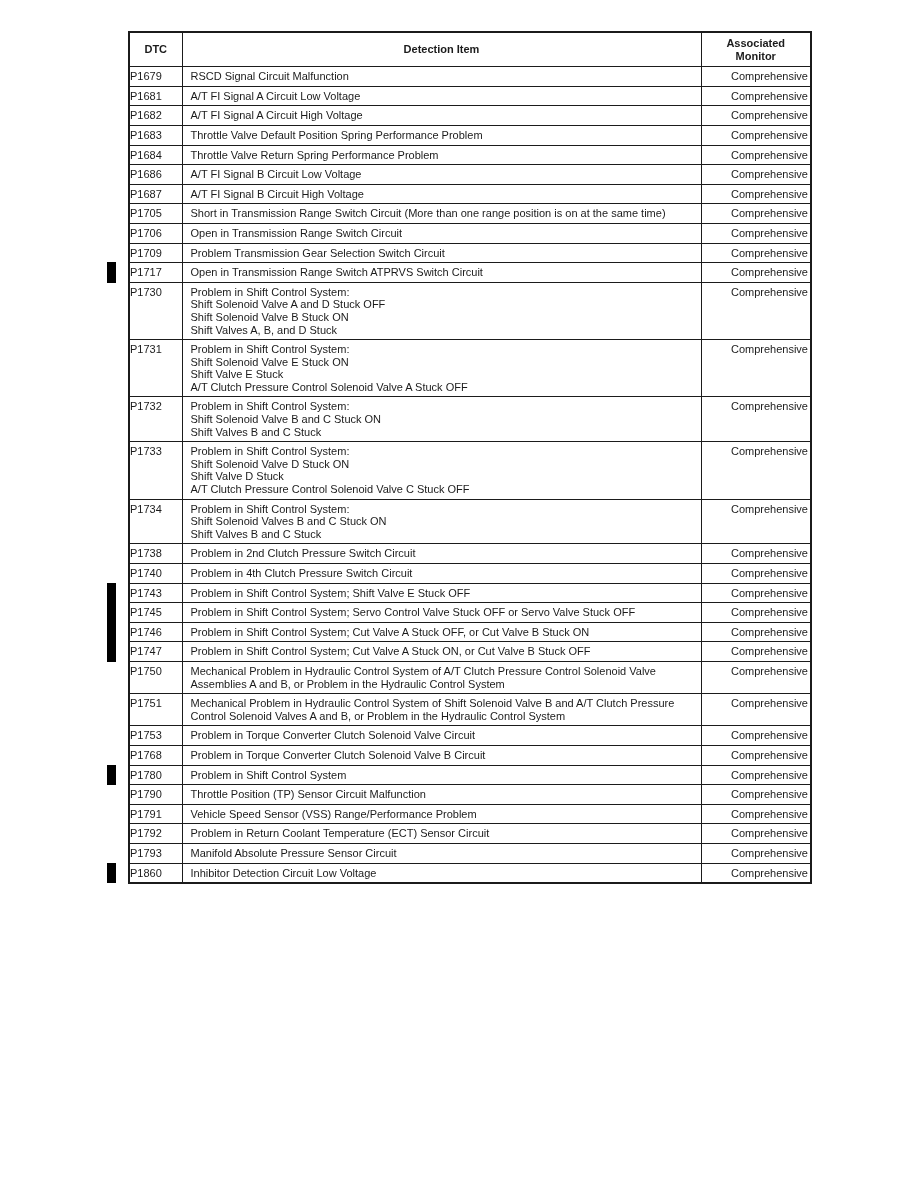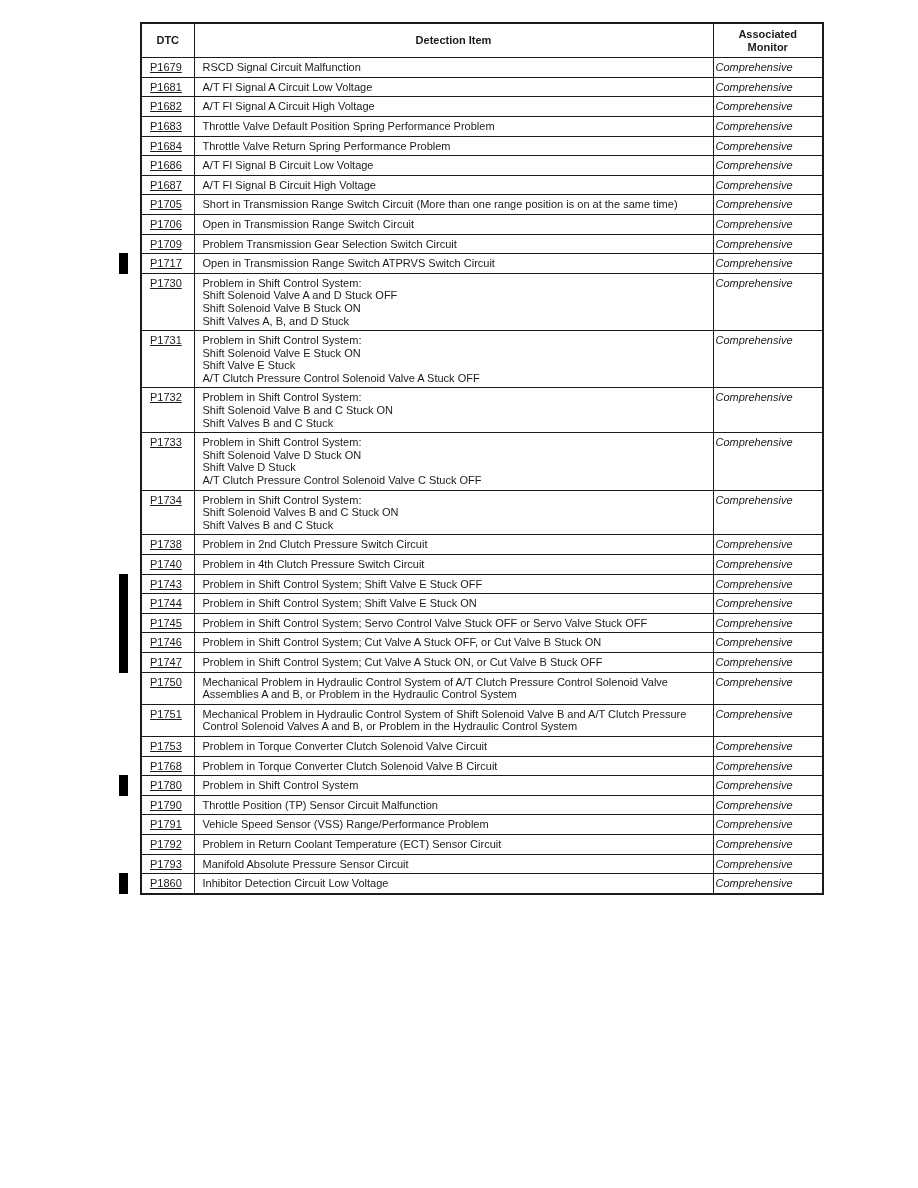--- a/index.html
+++ b/index.html
@@ -6,46 +6,45 @@
   html, body { width: 918px; height: 1188px; }
   body {
     background: #ffffff;
     font-family: "Liberation Sans", sans-serif;
     position: relative;
     color: #1b1b1b;
   }
   .table-wrap {
     position: absolute;
     left: 128px;
-    top: 22px;
+    top: 31px;
     width: 568px;
-    margin-left: 12px;
   }
   table.dtc-table {
     width: 100%;
     table-layout: fixed;
     border-collapse: collapse;
     border: 2px solid #1b1b1b;
   }
   .dtc-table th, .dtc-table td {
     border: 1px solid #1b1b1b;
     vertical-align: top;
     font-size: 11px;
     line-height: 12.6px;
   }
   .dtc-table th {
     font-weight: bold;
     text-align: center;
     vertical-align: middle;
     padding: 4px 3px;
     white-space: pre-line;
   }
-  td.cell-dtc { padding: 3px 3px 3px 8px; position: relative; text-decoration: underline; }
+  td.cell-dtc { padding: 3px 3px 3px 0; position: relative; }
   td.cell-item { padding: 3px 8px 3px 8px; white-space: pre-line; }
-  td.cell-monitor { text-align: left; padding: 3px 2px; font-style: italic; }
+  td.cell-monitor { text-align: right; padding: 3px 2px; }
   .change-bar {
     position: absolute;
     left: -23px;
     top: -1px;
     bottom: -1px;
     width: 9px;
     background: #000000;
   }
 </style>
 </head>
@@ -169,25 +168,20 @@
           <td class="cell-dtc"><span>P1740</span></td>
           <td class="cell-item">Problem in 4th Clutch Pressure Switch Circuit</td>
           <td class="cell-monitor">Comprehensive</td>
         </tr>
         <tr>
           <td class="cell-dtc"><div class="change-bar"></div><span>P1743</span></td>
           <td class="cell-item">Problem in Shift Control System; Shift Valve E Stuck OFF</td>
           <td class="cell-monitor">Comprehensive</td>
         </tr>
         <tr>
-          <td class="cell-dtc"><div class="change-bar"></div><span>P1744</span></td>
-          <td class="cell-item">Problem in Shift Control System; Shift Valve E Stuck ON</td>
-          <td class="cell-monitor">Comprehensive</td>
-        </tr>
-        <tr>
           <td class="cell-dtc"><div class="change-bar"></div><span>P1745</span></td>
           <td class="cell-item">Problem in Shift Control System; Servo Control Valve Stuck OFF or Servo Valve Stuck OFF</td>
           <td class="cell-monitor">Comprehensive</td>
         </tr>
         <tr>
           <td class="cell-dtc"><div class="change-bar"></div><span>P1746</span></td>
           <td class="cell-item">Problem in Shift Control System; Cut Valve A Stuck OFF, or Cut Valve B Stuck ON</td>
           <td class="cell-monitor">Comprehensive</td>
         </tr>
         <tr>

